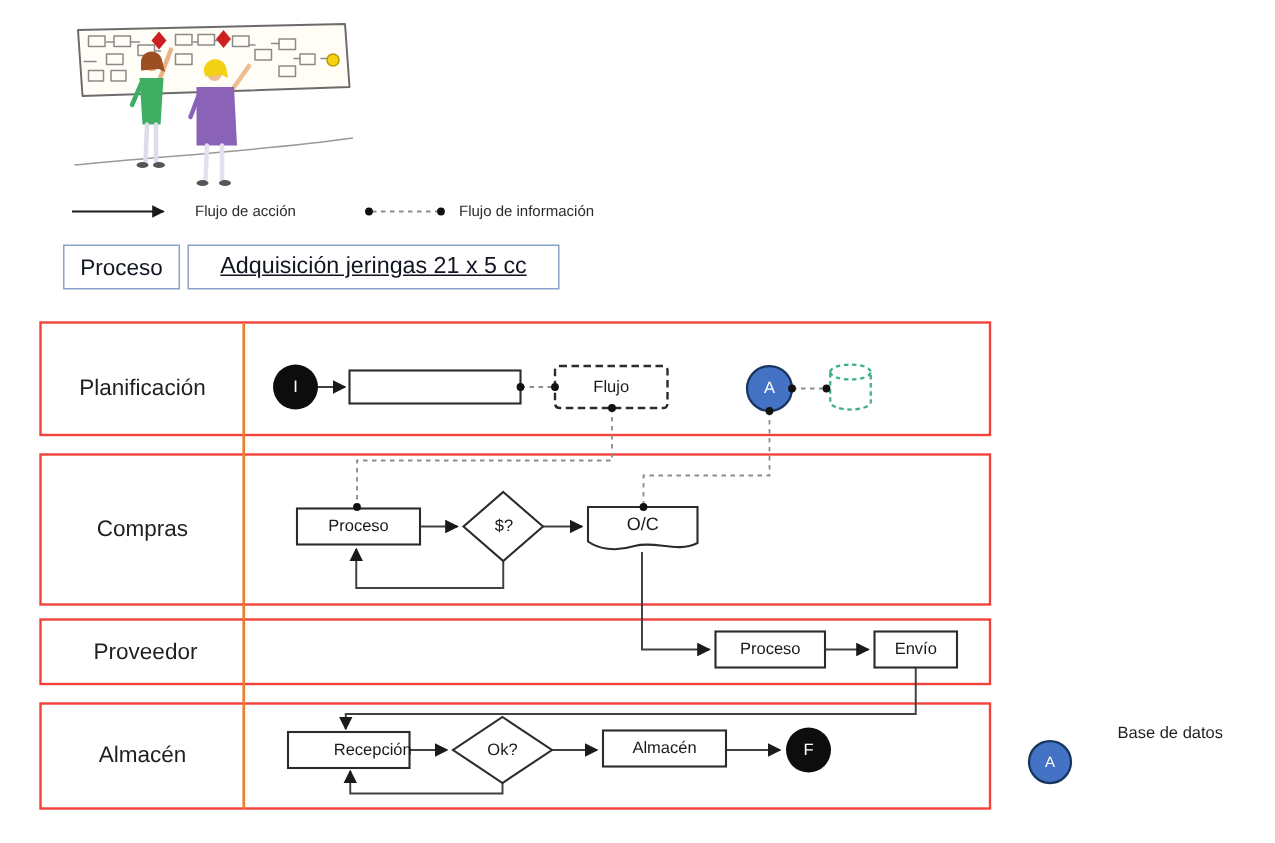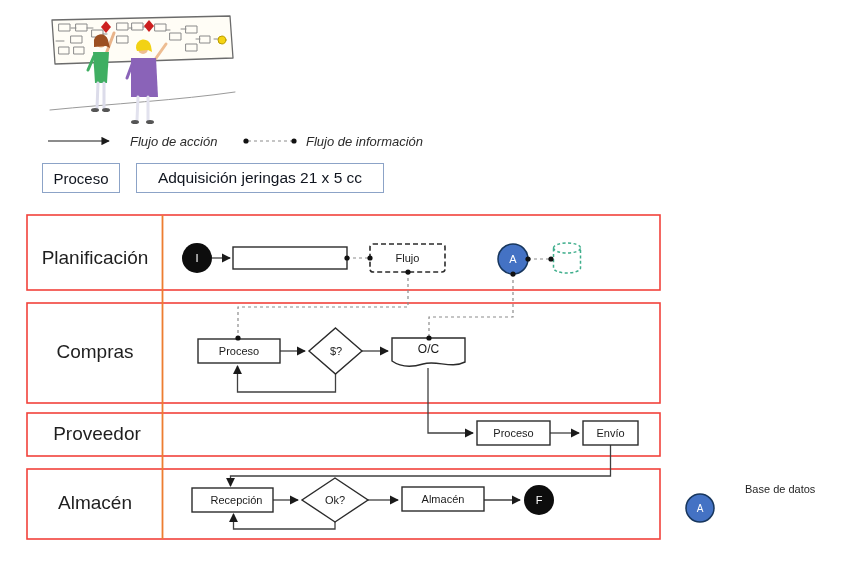--- a/index.html
+++ b/index.html
@@ -1,26 +1,26 @@
 <!DOCTYPE html>
 <html><head>
 <meta charset="utf-8">
 <style>
   html,body{margin:0;padding:0;background:#ffffff;}
   body{font-family:"Liberation Sans", sans-serif;}
   .stage{position:relative;width:850px;height:562px;background:#fff;overflow:hidden;}
   .stage svg{position:absolute;left:0;top:0;z-index:1;}
   .lbl{position:absolute;display:flex;align-items:center;justify-content:center;
        color:#262626;z-index:2;white-space:nowrap;}
-  .lane-label{font-size:19px;color:#1f1f1f;}
+  .lane-label{font-size:15px;color:#1f1f1f;}
   .node-label{font-size:11px;color:#1a1a1a;}
   .circle-label{color:#ffffff;font-size:11px;}
   .title-box{position:absolute;z-index:2;display:flex;align-items:center;justify-content:center;
        border:1.5px solid #8ca3c7;background:#fff;color:#10151f;}
-  .legend-text{font-size:13px;color:#2b2b2b;justify-content:flex-start;font-style:italic;}
+  .legend-text{font-size:10px;color:#2b2b2b;justify-content:flex-start;}
 </style>
 </head>
 <body>
 
 <div class="stage">
 
   <svg width="850" height="562" viewBox="0 0 850 562">
     <defs>
       <marker id="arr" viewBox="0 0 10 10" refX="9" refY="5" markerWidth="7" markerHeight="7" orient="auto-start-reverse">
         <path d="M0,0 L10,5 L0,10 Z" fill="#1a1a1a"></path>
@@ -146,36 +146,36 @@
         <circle cx="551" cy="259" r="2.6"></circle>
       <circle cx="513" cy="274" r="2.6"></circle>
         <circle cx="429" cy="338" r="2.6"></circle>
     </g>
   </svg>
 
   <div class="lbl legend-text" style="left:130px;top:134px;width:120px;height:14px;">Flujo de acción</div>
   <div class="lbl legend-text" style="left:306px;top:134px;width:140px;height:14px;">Flujo de información</div>
 
   <div class="title-box" style="left:42px;top:163px;width:76px;height:28px;font-size:15px;">Proceso</div>
-  <div class="title-box" style="left:136px;top:163px;width:246px;height:28px;font-size:15.5px;">Adquisición jeringas 21 x 5 cc</div>
+  <div class="title-box" style="left:125px;top:163px;width:246px;height:28px;font-size:15.5px;text-decoration:underline;">Adquisición jeringas 21 x 5 cc</div>
 
   <div class="lbl lane-label" style="left:29px;top:244px;width:132px;height:28px;">Planificación</div>
   <div class="lbl lane-label" style="left:29px;top:338px;width:132px;height:28px;">Compras</div>
   <div class="lbl lane-label" style="left:29px;top:420px;width:136px;height:28px;">Proveedor</div>
   <div class="lbl lane-label" style="left:29px;top:489px;width:132px;height:28px;">Almacén</div>
 
   <div class="lbl circle-label" style="left:182px;top:243px;width:30px;height:30px;">I</div>
   <div class="lbl node-label" style="left:370px;top:245px;width:75px;height:26px;">Flujo</div>
   <div class="lbl circle-label" style="left:498px;top:244px;width:30px;height:30px;">A</div>
   <div class="lbl node-label" style="left:198px;top:340px;width:82px;height:22px;">Proceso</div>
   <div class="lbl node-label" style="left:310px;top:340px;width:52px;height:22px;">$?</div>
   <div class="lbl node-label" style="left:392px;top:339px;width:73px;height:20px;font-size:12px;">O/C</div>
   <div class="lbl node-label" style="left:477px;top:422px;width:73px;height:22px;">Proceso</div>
   <div class="lbl node-label" style="left:583px;top:422px;width:55px;height:22px;">Envío</div>
-  <div class="lbl node-label" style="left:196px;top:489px;width:81px;height:22px;">Recepción</div>
+  <div class="lbl node-label" style="left:208px;top:489px;width:81px;height:22px;">Recepción</div>
   <div class="lbl node-label" style="left:302px;top:489px;width:66px;height:22px;">Ok?</div>
   <div class="lbl node-label" style="left:402px;top:488px;width:82px;height:22px;">Almacén</div>
   <div class="lbl circle-label" style="left:524px;top:485px;width:30px;height:30px;">F</div>
 
   <div class="lbl circle-label" style="left:686px;top:494px;width:28px;height:28px;font-size:10px;">A</div>
   <div class="lbl" style="left:745px;top:482px;height:14px;font-size:11px;color:#1f1f1f;">Base de datos</div>
 
 </div>
 
 </body></html>

